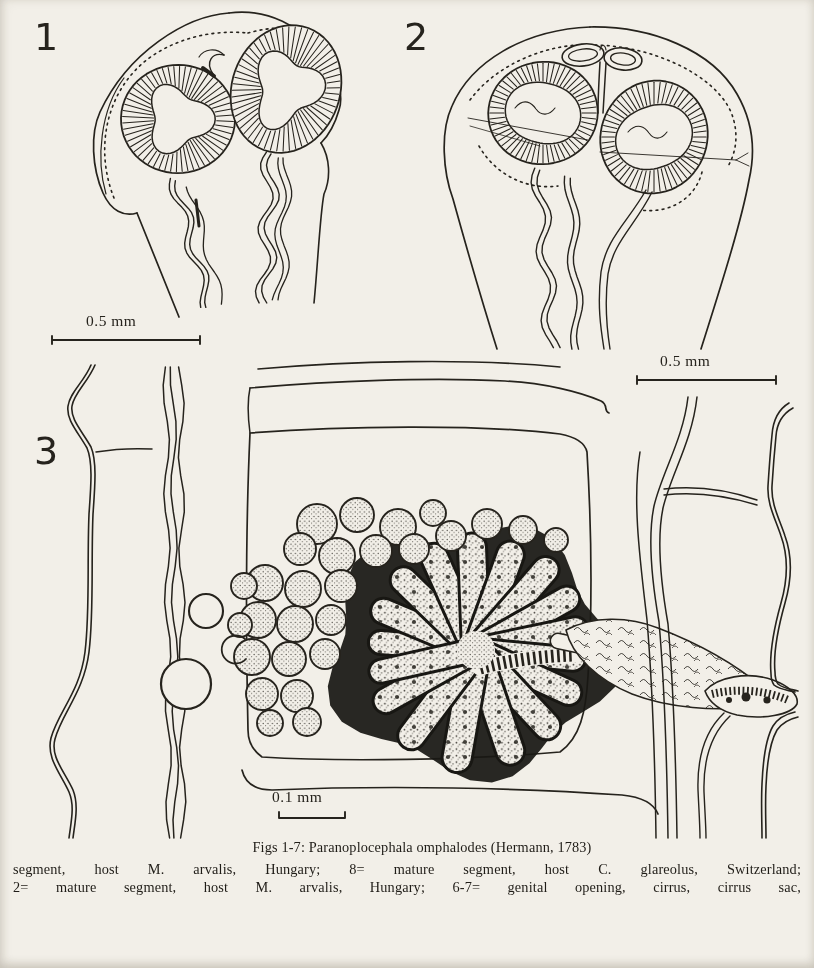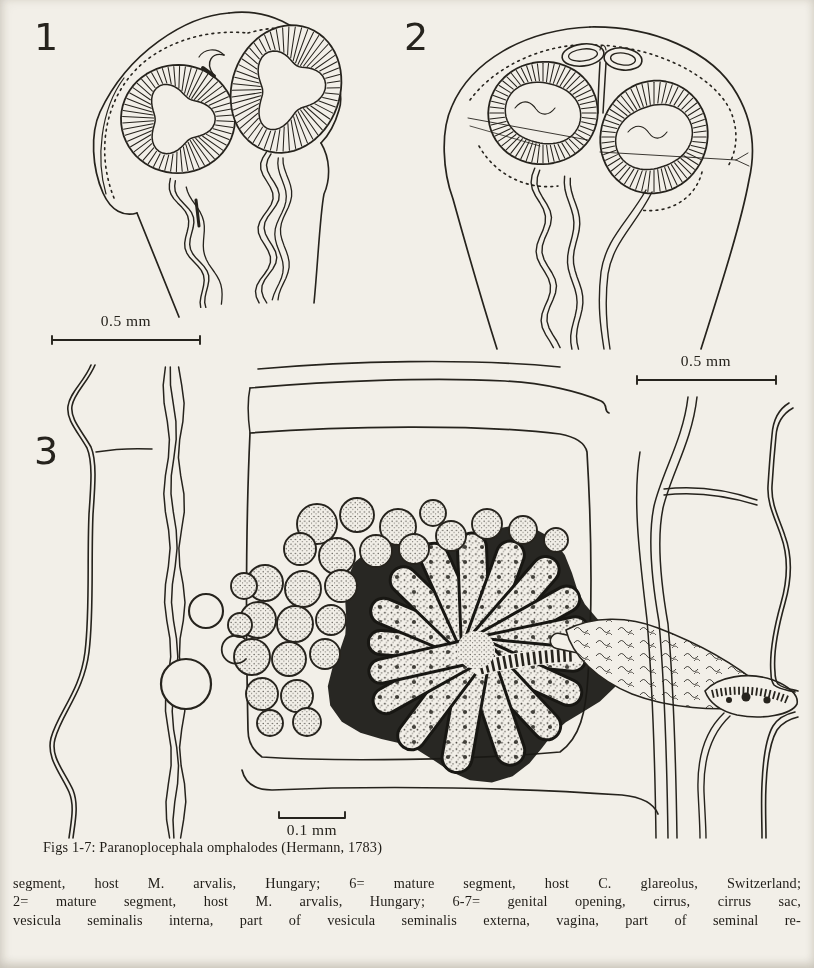--- a/index.html
+++ b/index.html
@@ -16,29 +16,29 @@
   .art{position:absolute;left:0;top:0;}
   .fig-num{
     position:absolute;
     font-family:"DejaVu Sans", sans-serif;
     font-size:38px;font-weight:500;line-height:1;
     color:#26231d;
   }
   .scale-label{
     position:absolute;
     font-size:15.5px;letter-spacing:.5px;
-    text-align:center;color:#26231d;
+    text-align:left;color:#26231d;
   }
   .caption{
     position:absolute;left:0;top:838px;width:814px;
     padding:0 13px;box-sizing:border-box;
     font-size:14.3px;line-height:18.6px;letter-spacing:.15px;
     color:#1f1c17;
   }
-  .caption-title{text-align:left;margin-bottom:17px;padding-left:30px;}
+  .caption-title{text-align:center;margin-bottom:3px;padding-left:30px;}
   .cap-line{text-align:justify;text-align-last:justify;}
   .cap-line.last{text-align-last:left;}
 </style>
 </head>
 <body>
 
 <div class="page">
 
   <svg id="art" class="art" width="814" height="968" viewBox="0 0 814 968">
       <defs>
@@ -491,21 +491,20 @@
         <path d="M279,812 L279,818 M279,818 L345,818 M345,812 L345,818" fill="none" stroke="#26231d" stroke-width="1.9" stroke-linecap="round" stroke-linejoin="round"></path>
       </g>
     </svg>
 
   <div class="fig-num" style="left:34px;top:18px;">1</div>
   <div class="fig-num" style="left:404px;top:18px;">2</div>
   <div class="fig-num" style="left:34px;top:432px;">3</div>
 
   <div class="scale-label" style="left:86px;top:312px;width:80px;">0.5 mm</div>
   <div class="scale-label" style="left:660px;top:352px;width:92px;">0.5 mm</div>
-  <div class="scale-label" style="left:272px;top:821px;width:80px;">0.1 mm</div>
+  <div class="scale-label" style="left:272px;top:788px;width:80px;">0.1 mm</div>
 
   <div class="caption">
     <div class="caption-title">Figs 1-7: Paranoplocephala omphalodes (Hermann, 1783)</div>
-    <div class="cap-line">segment, host M. arvalis, Hungary; 6= mature segment, host C. glareolus, Switzerland;</div>
+    <div class="cap-line">segment, host M. arvalis, Hungary; 8= mature segment, host C. glareolus, Switzerland;</div>
     <div class="cap-line">2= mature segment, host M. arvalis, Hungary; 6-7= genital opening, cirrus, cirrus sac,</div>
-    <div class="cap-line">vesicula seminalis interna, part of vesicula seminalis externa, vagina, part of seminal re-</div>
   </div>
 </div>
 
 </body></html>

